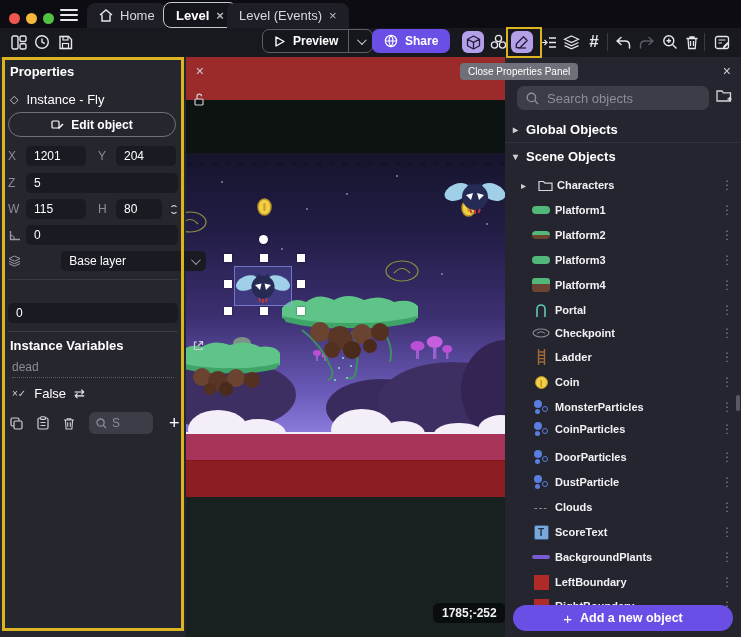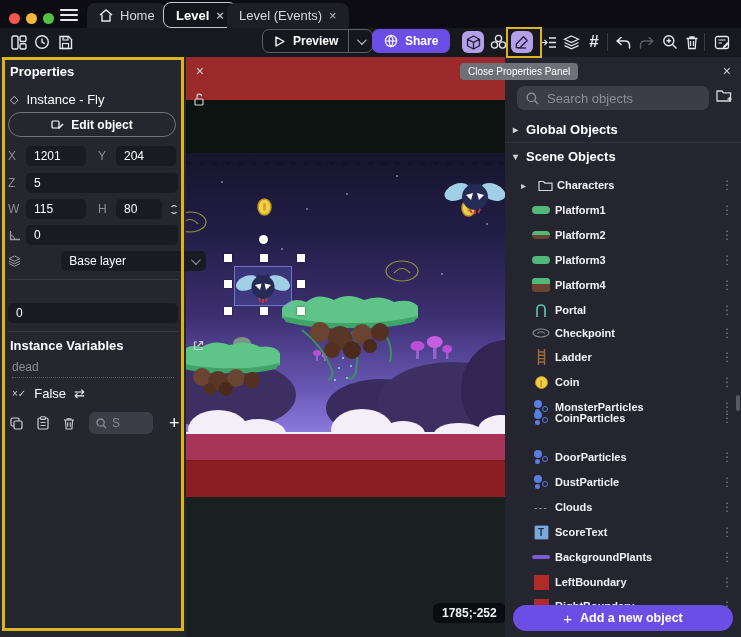--- a/index.html
+++ b/index.html
@@ -587,21 +587,21 @@
     <span class="icn">
         <span class="particle-icn">
           <i style="left:1px;top:1px;width:8px;height:8px;"></i>
           <i style="left:9px;top:7px;width:6px;height:6px;border:1.2px solid #5a7de0;background:transparent;"></i>
           <i style="left:2px;top:10px;width:5px;height:5px;"></i>
         </span>
       </span>
     <span class="lbl">MonsterParticles</span>
     <span class="kebab">⋮</span>
   </div>
-  <div class="obj-row" style="top:349px;text-align:center;">
+  <div class="obj-row" style="top:360px;text-align:center;">
     <span class="icn">
         <span class="particle-icn">
           <i style="left:1px;top:1px;width:8px;height:8px;"></i>
           <i style="left:9px;top:7px;width:6px;height:6px;border:1.2px solid #5a7de0;background:transparent;"></i>
           <i style="left:2px;top:10px;width:5px;height:5px;"></i>
         </span>
       </span>
     <span class="lbl">CoinParticles</span>
     <span class="kebab">⋮</span>
   </div>

